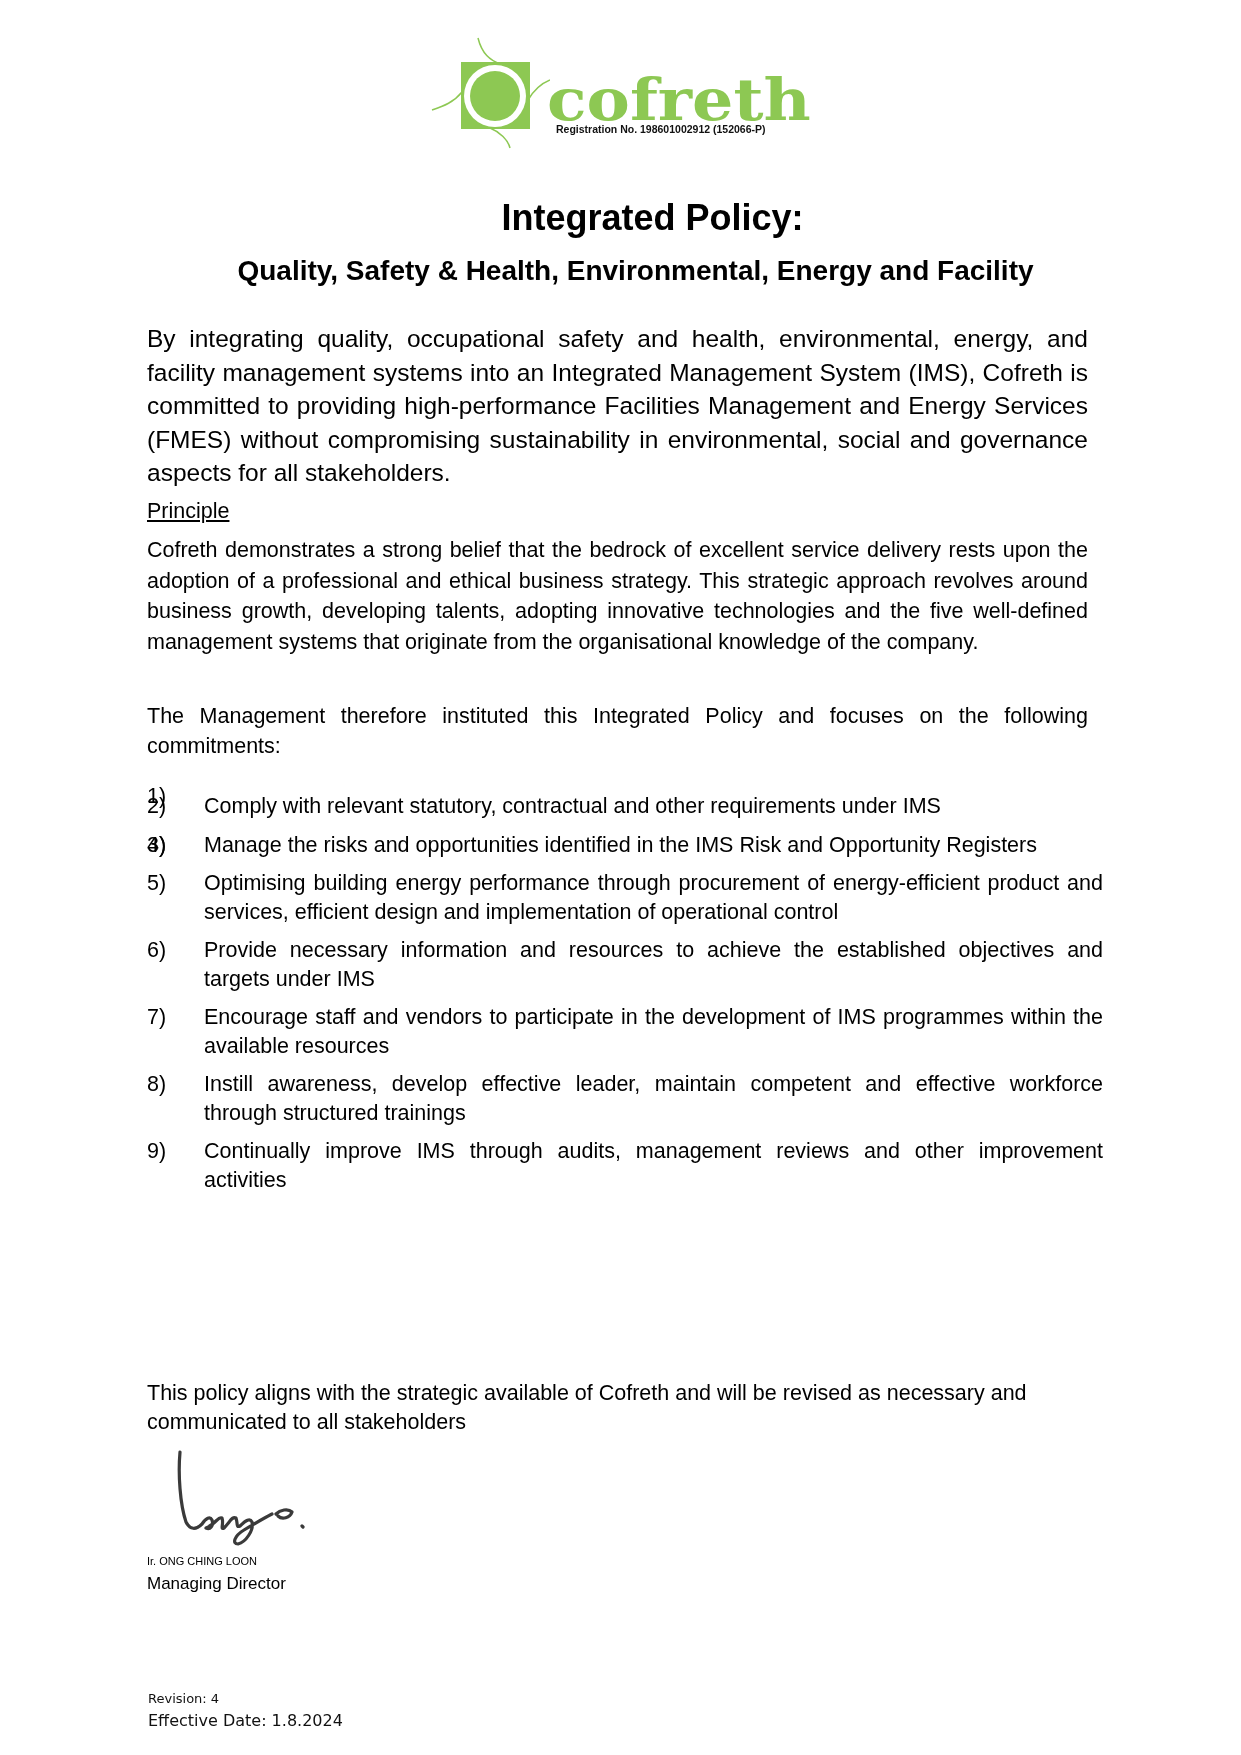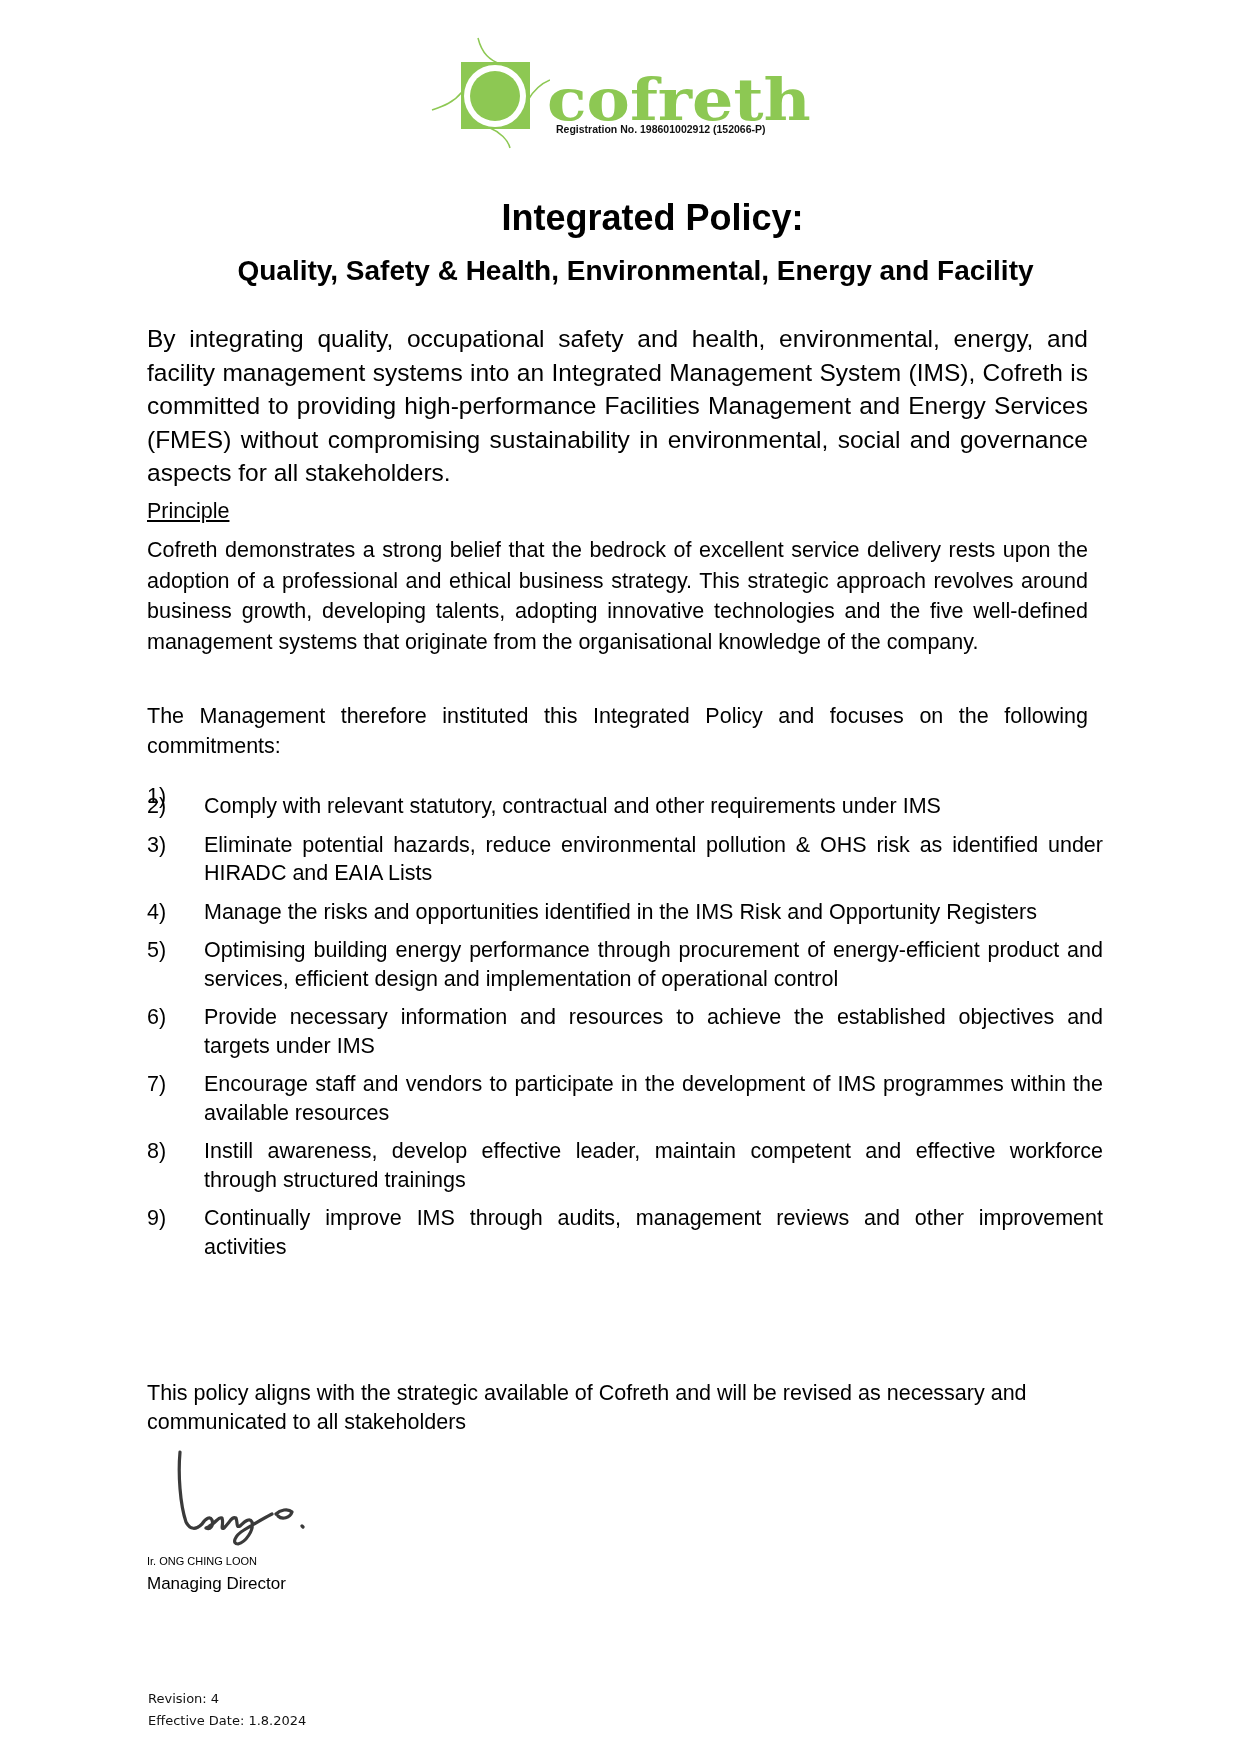--- a/index.html
+++ b/index.html
@@ -26,21 +26,21 @@
   .list li { position: relative; padding-left: 57px; font-size: 21.5px; line-height: 28.5px; text-align: justify; margin-bottom: 10px; }
   .list li .num { position: absolute; left: 0; top: 0; }
 
   .closing { position: absolute; left: 147px; top: 1379px; width: 900px; font-size: 21.5px; line-height: 29px; }
 
   .signature { position: absolute; left: 160px; top: 1444px; width: 150px; height: 105px; }
   .signer-name { position: absolute; left: 147px; top: 1551px; font-size: 11px; line-height: 21px; }
   .signer-title { position: absolute; left: 147px; top: 1573px; font-size: 17px; line-height: 21px; }
 
   .rev { position: absolute; left: 148px; top: 1688px; font-family: "DejaVu Sans", sans-serif; font-size: 13px; line-height: 21px; color: #111; }
-  .eff { position: absolute; left: 148px; top: 1710px; font-family: "DejaVu Sans", sans-serif; font-size: 13px; line-height: 21px; color: #111; }
+  .eff { position: absolute; left: 148px; top: 1710px; font-family: "DejaVu Sans", sans-serif; font-size: 16px; line-height: 21px; color: #111; }
 </style>
 </head>
 <body style="--brand: #8DC853;">
 
 <div class="logo">
   <svg width="120" height="114" viewBox="0 0 120 114">
     <rect x="31" y="26" width="69" height="67" class="brand-fill" fill="#8DC853"></rect>
     <circle cx="65" cy="60" r="31" fill="#ffffff"></circle>
     <circle cx="65" cy="60" r="25" class="brand-fill" fill="#8DC853"></circle>
     <path d="M48 2 C 52 18, 60 24, 70 28" class="brand-stroke" fill="none" stroke-width="1.5" stroke="#8DC853"></path>
@@ -58,21 +58,21 @@
 <div class="intro">By integrating quality, occupational safety and health, environmental, energy, and facility management systems into an Integrated Management System (IMS), Cofreth is committed to providing high-performance Facilities Management and Energy Services (FMES) without compromising sustainability in environmental, social and governance aspects for all stakeholders.</div>
 
 <div class="principle-heading">Principle</div>
 <div class="principle">Cofreth demonstrates a strong belief that the bedrock of excellent service delivery rests upon the adoption of a professional and ethical business strategy. This strategic approach revolves around business growth, developing talents, adopting innovative technologies and the five well-defined management systems that originate from the organisational knowledge of the company.</div>
 
 <div class="commit-intro">The Management therefore instituted this Integrated Policy and focuses on the following commitments:</div>
 
 <ol class="list">
   <li><span class="num">1)</span></li>
   <li><span class="num">2)</span><span>Comply with relevant statutory, contractual and other requirements under IMS</span></li>
-  <li><span class="num">3)</span><span>Eliminate potential hazards, reduce environmental pollution &amp; OHS risk as identified under HIRADC and EAIA Lists</span></li>
+  <li><span class="num">3)</span></li>
   <li><span class="num">4)</span><span>Manage the risks and opportunities identified in the IMS Risk and Opportunity Registers</span></li>
   <li><span class="num">5)</span><span>Optimising building energy performance through procurement of energy-efficient product and services, efficient design and implementation of operational control</span></li>
   <li><span class="num">6)</span><span>Provide necessary information and resources to achieve the established objectives and targets under IMS</span></li>
   <li><span class="num">7)</span><span>Encourage staff and vendors to participate in the development of IMS programmes within the available resources</span></li>
   <li><span class="num">8)</span><span>Instill awareness, develop effective leader, maintain competent and effective workforce through structured trainings</span></li>
   <li><span class="num">9)</span><span>Continually improve IMS through audits, management reviews and other improvement activities</span></li>
 </ol>
 
 <div class="closing">This policy aligns with the strategic available of Cofreth and will be revised as necessary and communicated to all stakeholders</div>
 

